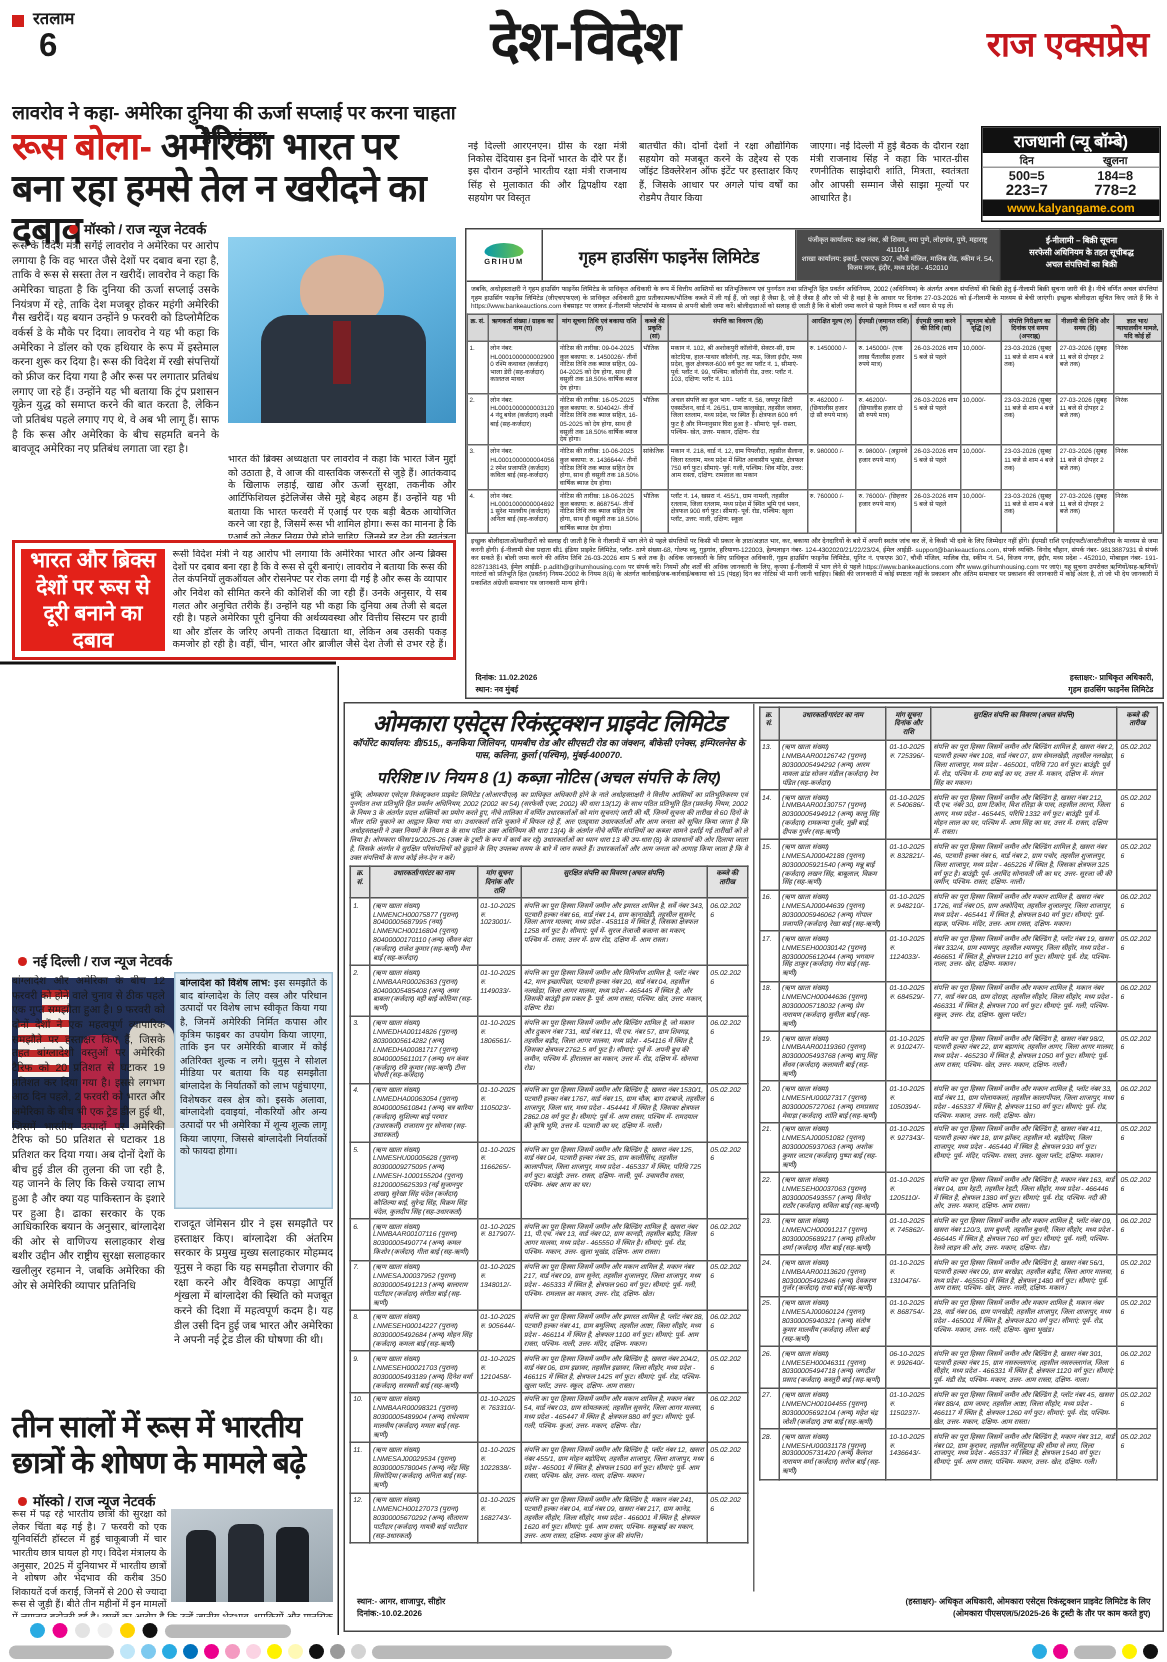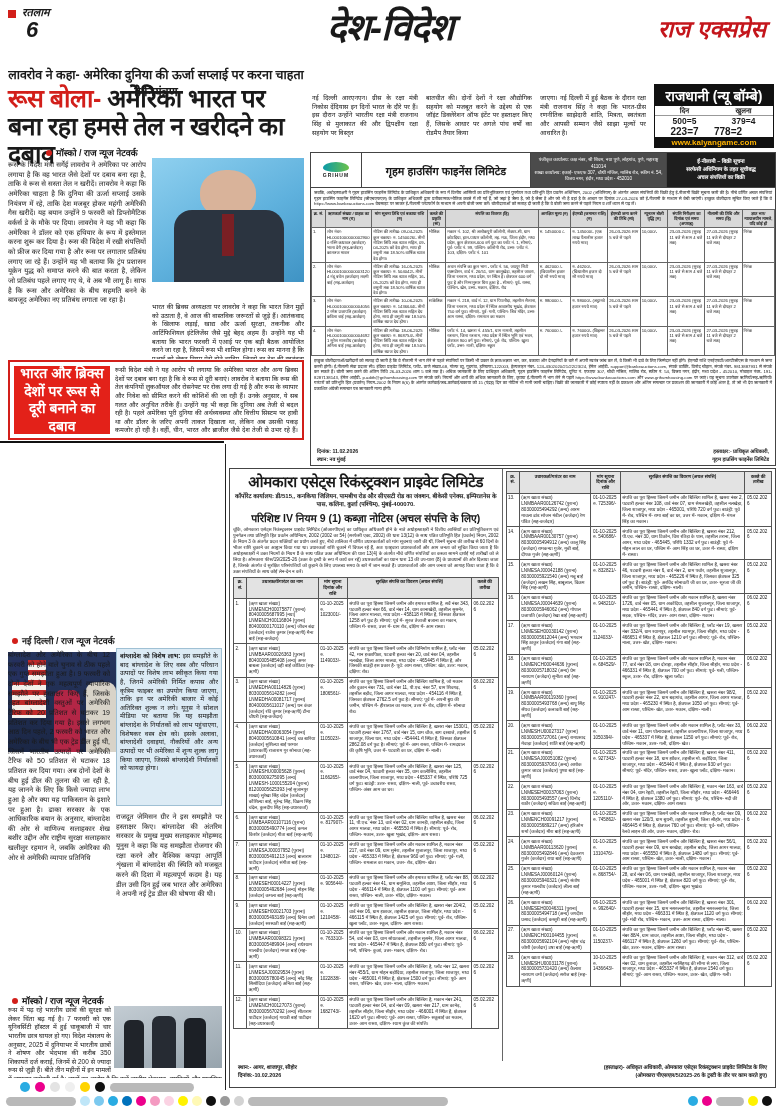--- a/index.html
+++ b/index.html
@@ -36,21 +36,21 @@
   .photo{overflow:hidden;position:relative;}
   .dot{width:10px;height:10px;border-radius:50%;display:inline-block;flex:none;}
   .bar{height:9px;border-radius:5px;background:#b9b9b9;display:inline-block;flex:none;}
   .vrule{width:1px;background:#222;}
 </style>
 </head>
 <body>
 
 <div class="page">
 
-  <div class="abs" style="left:0;top:0;width:778px;height:60px;font-style:italic;">
+  <div class="abs" style="left:0;top:0;width:778px;height:60px;">
     <div class="abs" style="left:8px;top:10px;width:8px;height:8px;background:#d21f1a;"></div>
     <div class="abs b" style="left:22px;top:4px;font-size:11px;">रतलाम</div>
     <div class="abs b" style="left:26px;top:17px;font-size:22px;">6</div>
     <div class="abs b ctr" style="left:240px;top:0;width:300px;font-size:37px;letter-spacing:-1px;">देश-विदेश</div>
     <div class="abs b" style="right:12px;top:12px;font-size:23px;color:#c4161c;">राज एक्सप्रेस</div>
   </div>
 
   <div class="abs kicker" style="left:8px;top:66px;width:296px;">लावरोव ने कहा- अमेरिका दुनिया की ऊर्जा सप्लाई पर करना चाहता है नियंत्रण</div>
   <div class="abs headline1" style="left:8px;top:84px;width:296px;">
     <span class="red">रूस बोला-</span><span> अमेरिका भारत पर बना रहा हमसे तेल न खरीदने का दबाव</span>
@@ -69,33 +69,33 @@
   <div class="abs redbox" style="left:8px;top:360px;width:296px;height:80px;">
     <div class="redpanel">भारत और ब्रिक्स देशों पर रूस से दूरी बनाने का दबाव</div>
     <p class="body65 just" style="overflow:hidden;">रूसी विदेश मंत्री ने यह आरोप भी लगाया कि अमेरिका भारत और अन्य ब्रिक्स देशों पर दबाव बना रहा है कि वे रूस से दूरी बनाएं। लावरोव ने बताया कि रूस की तेल कंपनियों लुकऑयल और रोसनेफ्ट पर रोक लगा दी गई है और रूस के व्यापार और निवेश को सीमित करने की कोशिशें की जा रही हैं। उनके अनुसार, ये सब गलत और अनुचित तरीके हैं। उन्होंने यह भी कहा कि दुनिया अब तेजी से बदल रही है। पहले अमेरिका पूरी दुनिया की अर्थव्यवस्था और वित्तीय सिस्टम पर हावी था और डॉलर के जरिए अपनी ताकत दिखाता था, लेकिन अब उसकी पकड़ कमजोर हो रही है। वहीं, चीन, भारत और ब्राजील जैसे देश तेजी से उभर रहे हैं। अफ्रीका के देश भी अब सिर्फ कच्चा माल बेचने के बजाय अपनी इंडस्ट्री स्थापित करना चाहते हैं।</p>
   </div>
 
   <p class="abs body65 just" style="left:312px;top:94px;width:106px;height:54px;overflow:hidden;">नई दिल्ली आरएनएन। ग्रीस के रक्षा मंत्री निकोस देंदियास इन दिनों भारत के दौरे पर हैं। इस दौरान उन्होंने भारतीय रक्षा मंत्री राजनाथ सिंह से मुलाकात की और द्विपक्षीय रक्षा सहयोग पर विस्तृत</p>
   <p class="abs body65 just" style="left:426px;top:94px;width:106px;height:54px;overflow:hidden;">बातचीत की। दोनों देशों ने रक्षा औद्योगिक सहयोग को मजबूत करने के उद्देश्य से एक जॉइंट डिक्लेरेशन ऑफ इंटेंट पर हस्ताक्षर किए हैं, जिसके आधार पर अगले पांच वर्षों का रोडमैप तैयार किया</p>
   <p class="abs body65 just" style="left:540px;top:94px;width:106px;height:54px;overflow:hidden;">जाएगा। नई दिल्ली में हुई बैठक के दौरान रक्षा मंत्री राजनाथ सिंह ने कहा कि भारत-ग्रीस रणनीतिक साझेदारी शांति, मित्रता, स्वतंत्रता और आपसी सम्मान जैसे साझा मूल्यों पर आधारित है।</p>
 
   <div class="abs kalyan" style="left:654px;top:84px;width:120px;height:64px;">
-    <div class="kb" style="font-size:14px;padding:1px 0;">राजधानी (न्यू बॉम्बे)</div>
+    <div class="kb" style="font-size:11px;padding:1px 0;">राजधानी (न्यू बॉम्बे)</div>
     <div style="display:flex;font-size:7px;border-bottom:0.5px solid #999;">
       <span style="flex:1;text-align:center;">दिन</span>
       <span style="flex:1;text-align:center;">खुलना</span>
     </div>
     <div>
         <div style="display:flex;font-size:8.5px;">
         <span style="flex:1;text-align:center;">500=5</span>
-        <span style="flex:1;text-align:center;">379=4</span>
+        <span style="flex:1;text-align:center;">184=8</span>
       </div>
         <div style="display:flex;font-size:10px;">
         <span style="flex:1;text-align:center;">223=7</span>
-        <span style="flex:1;text-align:left;">778=2</span>
+        <span style="flex:1;text-align:center;">778=2</span>
       </div>
       </div>
     <div class="kb" style="font-size:8px;padding:1px 0;color:#ffb300;">www.kalyangame.com</div>
   </div>
 
   <div class="abs adborder" style="left:310px;top:152px;width:466px;height:314px;display:flex;flex-direction:column;overflow:hidden;">
     <div style="display:flex;border-bottom:0.5px solid #444;height:34px;flex:none;">
       <div style="width:50px;border-right:0.5px solid #444;display:flex;flex-direction:column;align-items:center;justify-content:center;">
         <div style="width:26px;height:10px;border-radius:50% 50% 50% 50%/60% 60% 40% 40%;background:linear-gradient(90deg,#0a9aa8,#6cc24a);"></div>
         <span style="font-size:5px;font-weight:bold;letter-spacing:1px;">GRIHUM</span>
@@ -230,20 +230,21 @@
   <div class="abs byline" style="left:12px;top:634px;">
     <span class="reddot"></span>
     <span>नई दिल्ली / राज न्यूज नेटवर्क</span>
   </div>
   <p class="abs body7 just" style="left:8px;top:650px;width:102px;height:284px;overflow:hidden;"><span>बांग्लादेश और अमेरिका के बीच 12 फरवरी को होने वाले चुनाव से ठीक पहले एक गुप्त समझौता हुआ है। 9 फरवरी को दोनों देशों ने एक महत्वपूर्ण व्यापारिक समझौते पर हस्ताक्षर किए हैं, जिसके तहत बांग्लादेशी वस्तुओं पर अमेरिकी टैरिफ को 20 प्रतिशत से घटाकर 19 प्रतिशत कर दिया गया है।</span> <span>इससे लगभग आठ दिन पहले, 2 फरवरी को भारत और अमेरिका के बीच भी एक ट्रेड डील हुई थी, जिसमें भारतीय उत्पादों पर अमेरिकी टैरिफ को 50 प्रतिशत से घटाकर 18 प्रतिशत कर दिया गया। अब दोनों देशों के बीच हुई डील की तुलना की जा रही है, यह जानने के लिए कि किसे ज्यादा लाभ हुआ है और क्या यह पाकिस्तान के इशारे पर हुआ है। ढाका सरकार के एक आधिकारिक बयान के अनुसार, बांग्लादेश की ओर से वाणिज्य सलाहकार शेख बशीर उद्दीन और राष्ट्रीय सुरक्षा सलाहकार खलीलुर रहमान ने, जबकि अमेरिका की ओर से अमेरिकी व्यापार प्रतिनिधि</span></p>
   <div class="abs" style="left:116px;top:648px;width:106px;height:158px;background:#dcebf5;border:0.5px solid #9fc0d4;padding:3px;box-sizing:border-box;">
     <p class="body65 just" style="overflow:hidden;height:100%;"><span class="b">बांग्लादेश को विशेष लाभ:</span><span> इस समझौते के बाद बांग्लादेश के लिए वस्त्र और परिधान उत्पादों पर विशेष लाभ स्वीकृत किया गया है, जिनमें अमेरिकी निर्मित कपास और कृत्रिम फाइबर का उपयोग किया जाएगा, ताकि इन पर अमेरिकी बाजार में कोई अतिरिक्त शुल्क न लगे। यूनुस ने सोशल मीडिया पर बताया कि यह समझौता बांग्लादेश के निर्यातकों को लाभ पहुंचाएगा, विशेषकर वस्त्र क्षेत्र को। इसके अलावा, बांग्लादेशी दवाइयां, नौकरियों और अन्य उत्पादों पर भी अमेरिका में शून्य शुल्क लागू किया जाएगा, जिससे बांग्लादेशी निर्यातकों को फायदा होगा।</span></p>
   </div>
   <p class="abs body7 just" style="left:116px;top:812px;width:106px;height:122px;overflow:hidden;">राजदूत जेमिसन ग्रीर ने इस समझौते पर हस्ताक्षर किए। बांग्लादेश की अंतरिम सरकार के प्रमुख मुख्य सलाहकार मोहम्मद यूनुस ने कहा कि यह समझौता रोजगार की रक्षा करने और वैश्विक कपड़ा आपूर्ति शृंखला में बांग्लादेश की स्थिति को मजबूत करने की दिशा में महत्वपूर्ण कदम है। यह डील उसी दिन हुई जब भारत और अमेरिका ने अपनी नई ट्रेड डील की घोषणा की थी।</p>
 
+  <div class="abs b" style="left:8px;top:940px;width:214px;font-size:20px;line-height:1.2;letter-spacing:-0.5px;">तीन सालों में रूस में भारतीय छात्रों के शोषण के मामले बढ़े</div>
   <div class="abs byline" style="left:12px;top:994px;">
     <span class="reddot"></span>
     <span>मॉस्को / राज न्यूज नेटवर्क</span>
   </div>
   <div class="abs" style="left:8px;top:1006px;width:214px;height:72px;overflow:hidden;">
     <div class="photo" style="float:right;width:108px;height:62px;margin:0 0 2px 3px;background:linear-gradient(160deg,#c3ccd3,#97a4ad);">
       <div class="abs" style="left:10px;top:14px;width:20px;height:48px;background:#20242a;border-radius:6px 6px 0 0;"></div>
       <div class="abs" style="left:38px;top:10px;width:24px;height:52px;background:#262b33;border-radius:7px 7px 0 0;"></div>
       <div class="abs" style="left:70px;top:12px;width:22px;height:50px;background:#1c2026;border-radius:6px 6px 0 0;"></div>
     </div>
@@ -253,25 +254,25 @@
     <span class="dot" style="background:#29abe2;"></span>
     <span class="dot" style="background:#ec008c;"></span>
     <span class="dot" style="background:#e3e3e3;"></span>
     <span class="dot" style="background:#efefef;"></span>
     <span class="dot" style="background:#ffd400;"></span>
     <span class="dot" style="background:#111;"></span>
     <span class="bar" style="width:84px;"></span>
   </div>
 
   <div class="abs adborder" style="left:229px;top:468px;width:547px;height:620px;overflow:hidden;">
-    <div style="display:flex;height:592px;">
+    <div style="display:flex;height:592px;font-style:italic;">
       <div style="width:50%;padding:2px 3px;box-sizing:border-box;border-right:0.5px solid #666;">
         <div class="b ctr" style="font-size:15px;letter-spacing:-0.3px;">ओमकारा एसेट्स रिकंस्ट्रक्शन प्राइवेट लिमिटेड</div>
         <div class="b ctr" style="font-size:6px;line-height:1.4;margin-top:1px;">कॉर्पोरेट कार्यालय: डी/515,, कनकिया जिलियन, पामबीच रोड और सीएसटी रोड का जंक्शन, बीकेसी एनेक्स, इम्पिरलनेस के पास, कलिना, कुर्ला (पश्चिम), मुंबई-400070.</div>
-        <div class="b ctr" style="font-size:10.5px;margin:2px 0;">परिशिष्ट IV नियम 9 (1) कब्ज़ा नोटिस (अचल संपत्ति के लिए)</div>
+        <div class="b ctr" style="font-size:10.5px;margin:2px 0;">परिशिष्ट IV नियम 8 (1) कब्ज़ा नोटिस (अचल संपत्ति के लिए)</div>
         <p class="just" style="font-size:4.6px;line-height:1.3;margin-bottom:2px;">चूंकि, ओमकारा एसेट्स रिकंस्ट्रक्शन प्राइवेट लिमिटेड (ओआरपीएल) का प्राधिकृत अधिकारी होने के नाते अधोहस्ताक्षरी ने वित्तीय आस्तियों का प्रतिभूतिकरण एवं पुनर्गठन तथा प्रतिभूति हित प्रवर्तन अधिनियम, 2002 (2002 का 54) (सरफेसी एक्ट, 2002) की धारा 13(12) के साथ पठित प्रतिभूति हित (प्रवर्तन) नियम, 2002 के नियम 3 के अंतर्गत प्रदत्त शक्तियों का प्रयोग करते हुए, नीचे तालिका में वर्णित उधारकर्ताओं को मांग सूचनाएं जारी की थीं, जिनमें सूचना की तारीख से 60 दिनों के भीतर राशि चुकाने का आह्वान किया गया था। उधारकर्ता राशि चुकाने में विफल रहे हैं, अतः एतद्द्वारा उधारकर्ताओं और आम जनता को सूचित किया जाता है कि अधोहस्ताक्षरी ने उक्त नियमों के नियम 8 के साथ पठित उक्त अधिनियम की धारा 13(4) के अंतर्गत नीचे वर्णित संपत्तियों का कब्जा सामने दर्शाई गई तारीखों को ले लिया है। ओमकारा फीस/19/2025-26 (उक्त के ट्रस्टी के रूप में कार्य कर रहे) उधारकर्ताओं का ध्यान धारा 13 की उप-धारा (8) के प्रावधानों की ओर दिलाया जाता है, जिसके अंतर्गत वे सुरक्षित परिसंपत्तियों को छुड़ाने के लिए उपलब्ध समय के बारे में जान सकते हैं। उधारकर्ताओं और आम जनता को आगाह किया जाता है कि वे उक्त संपत्तियों के साथ कोई लेन-देन न करें।</p>
         <table class="otab">
           <colgroup>
               <col style="width:5%">
               <col style="width:27%">
               <col style="width:11%">
               <col style="width:47%">
               <col style="width:10%">
             </colgroup>
           <thead>

